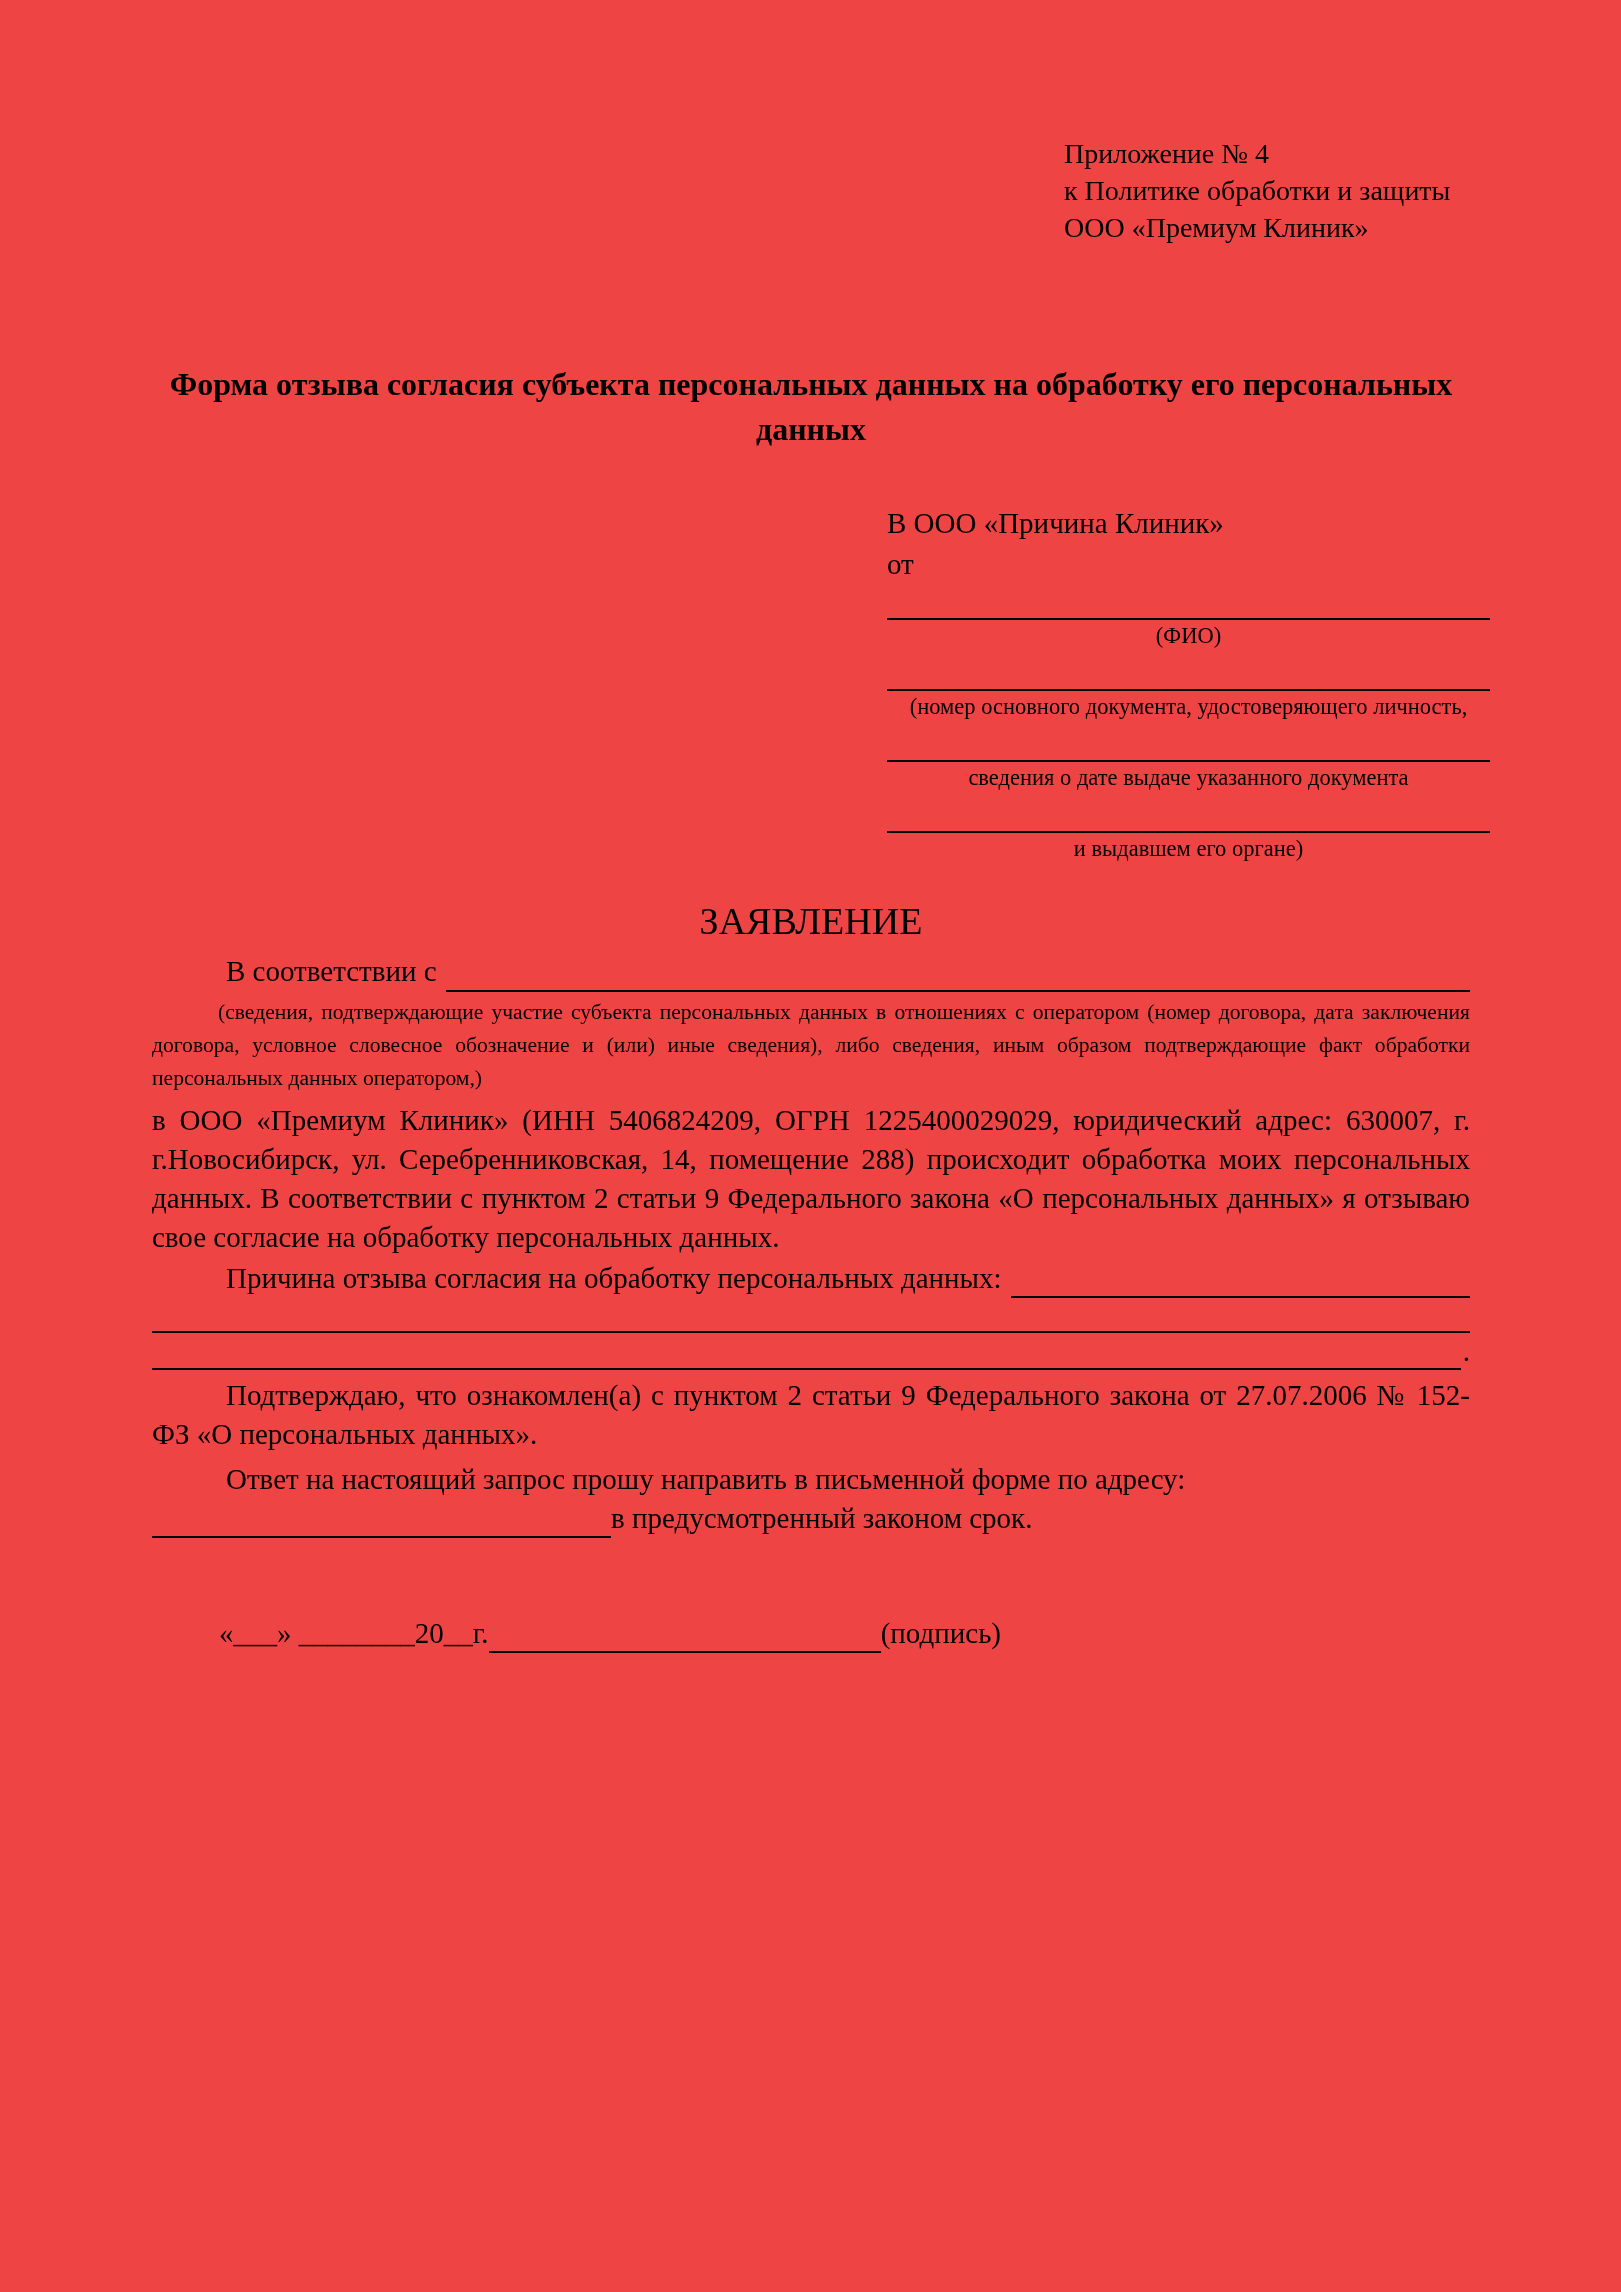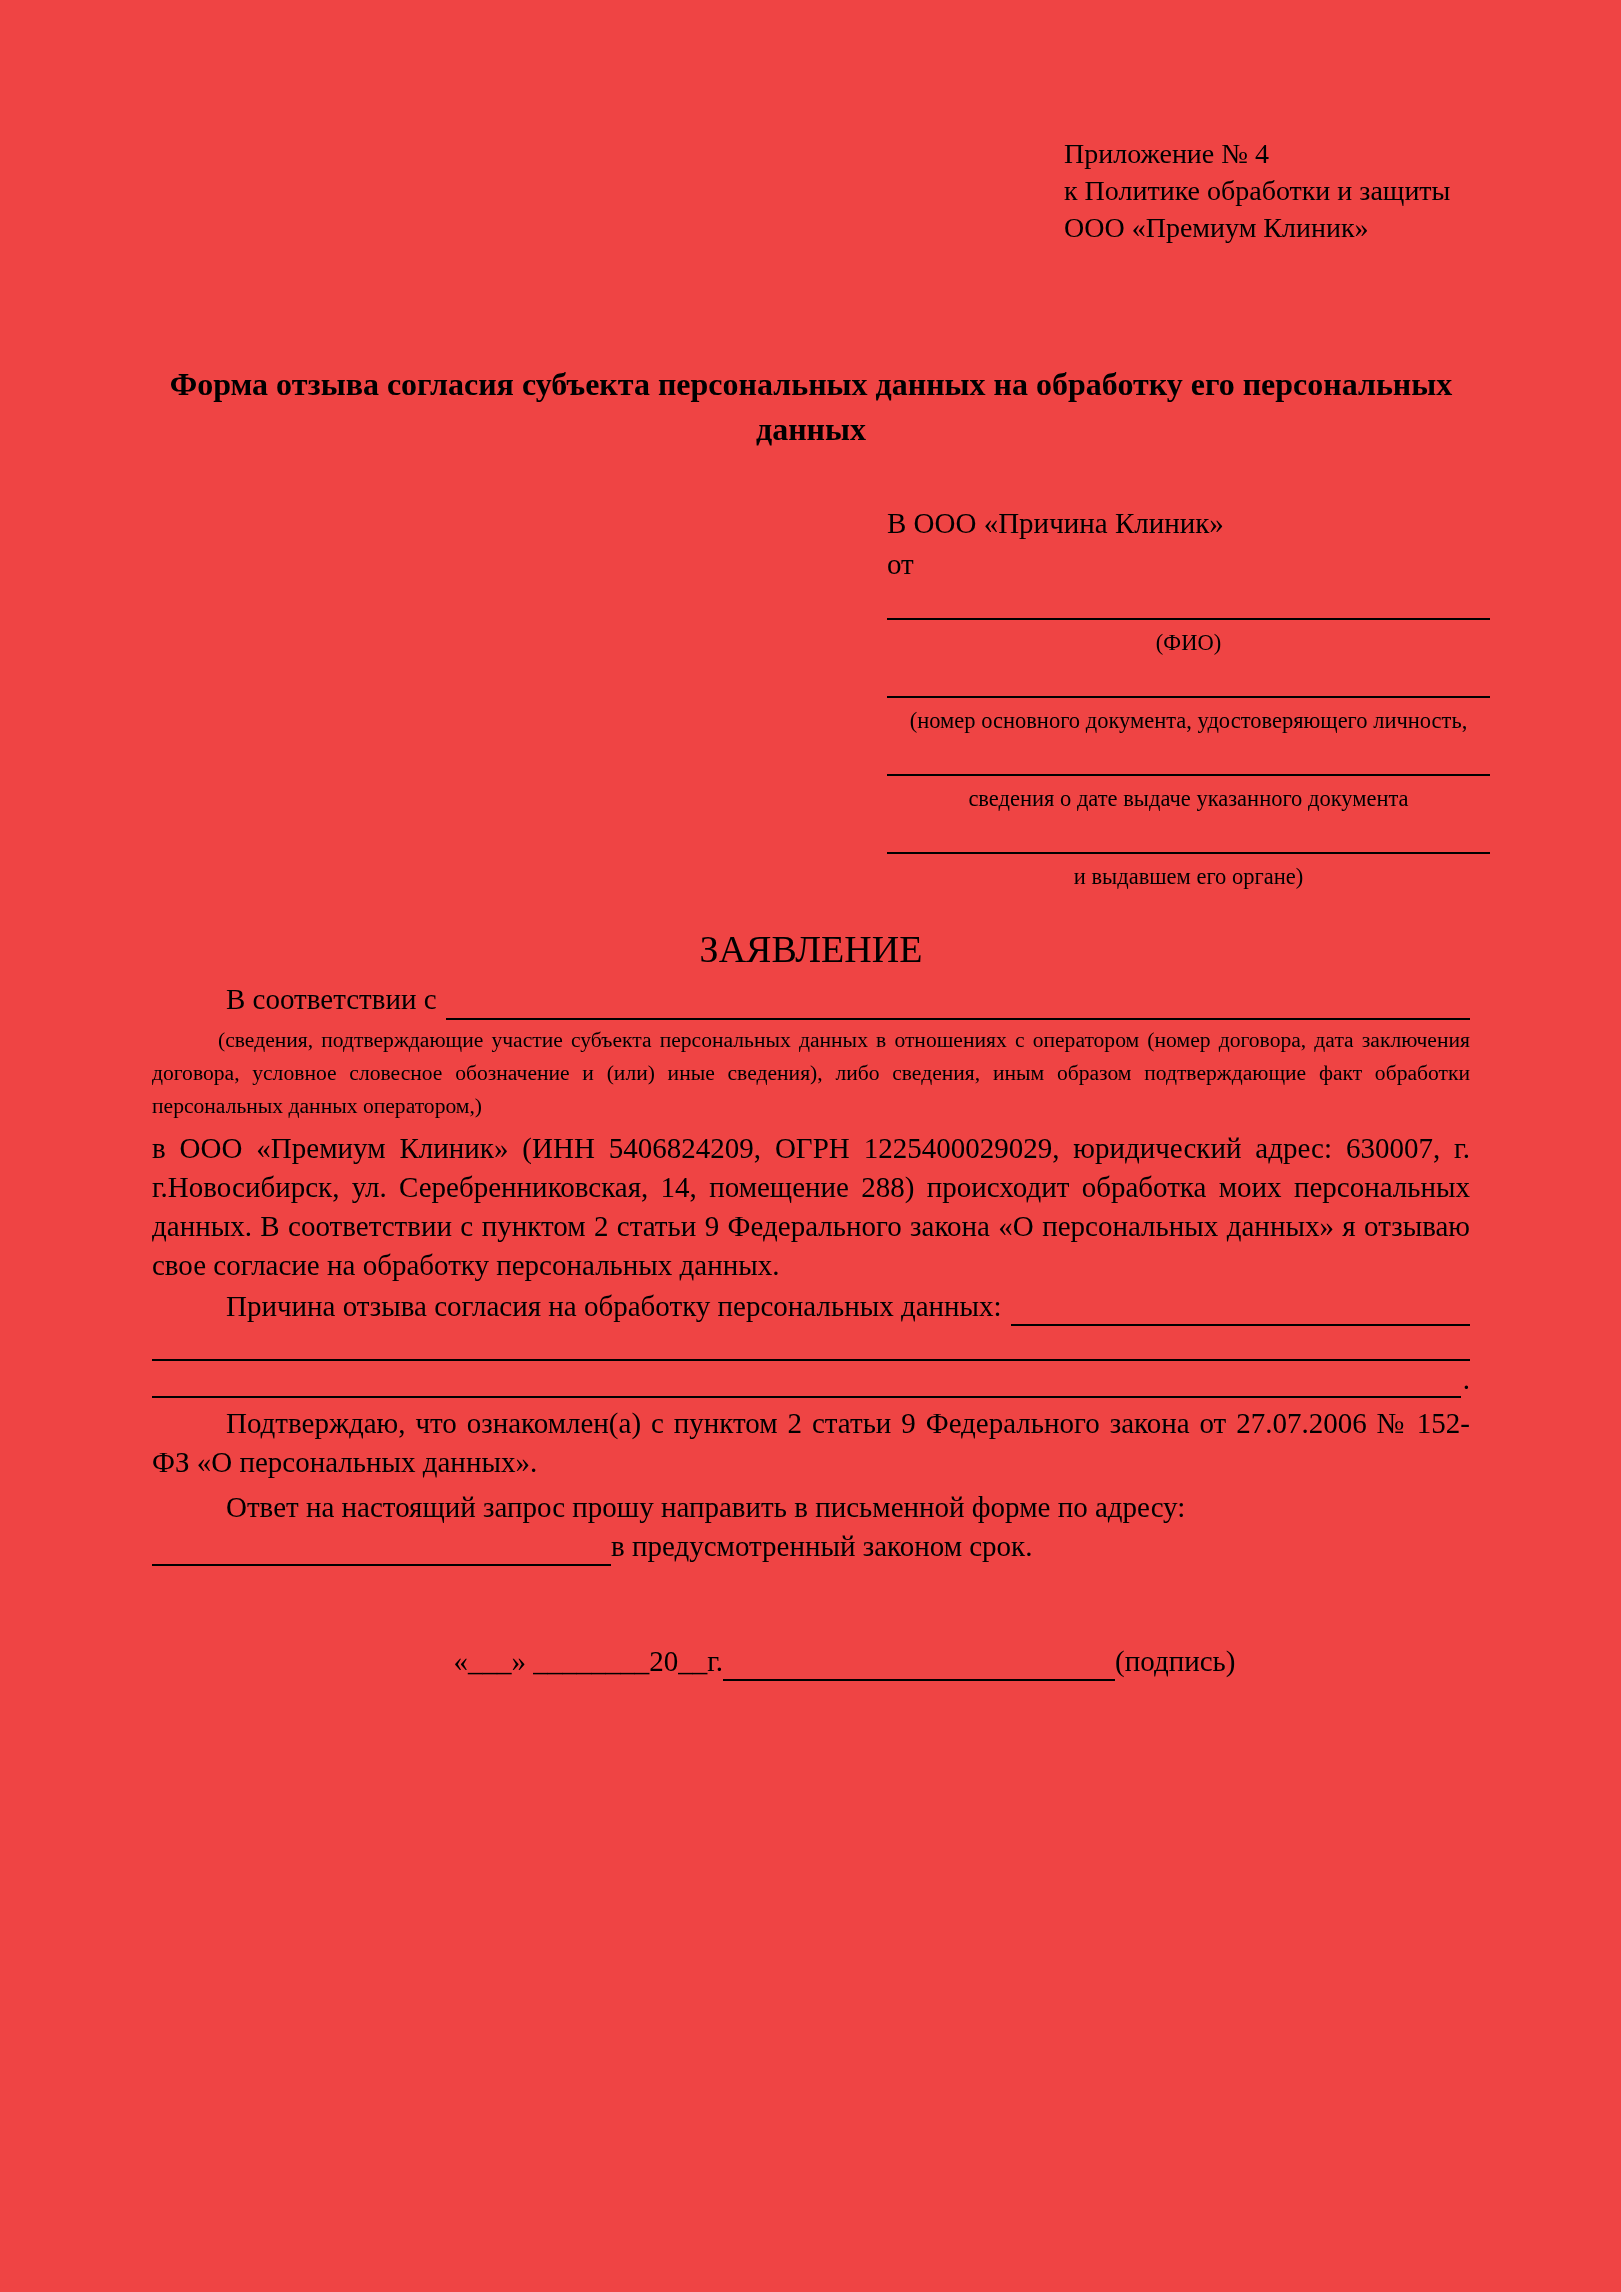--- a/index.html
+++ b/index.html
@@ -42,21 +42,21 @@
   .addressee .to-line, .addressee .from-line { white-space: nowrap; }
   .blank-field { margin-top: 0; }
   .blank-field .rule {
     border-bottom: 2.9px solid #000;
     height: 35px;
   }
   .blank-field .field-label {
     text-align: center;
     font-size: 22.5px;
     line-height: 29px;
-    padding-top: 8px;
+    padding-top: 1px;
   }
   .blank-field + .blank-field .rule { height: 41px; }
   
   .statement-heading {
     margin-top: 39px;
     text-align: center;
     font-size: 38px;
     line-height: 39px;
   }
   .intro-row {
@@ -120,21 +120,21 @@
   }
   .reply-line-row .blank {
     width: 459px;
     border-bottom: 2.9px solid #000;
     height: 35px;
   }
   .reply-line-row .suffix { white-space: nowrap; }
   
   .footer-row {
     display: flex;
-    justify-content: center;
+    justify-content: flex-start;
     align-items: flex-end;
     margin-top: 76px;
     font-size: 29px;
     line-height: 39px;
   }
   .footer-row .date-group { margin-left: 67px; white-space: nowrap; }
   .signature-group { display: flex; align-items: flex-end; }
   .signature-group .sig-rule {
     width: 392px;
     border-bottom: 2.9px solid #000;

